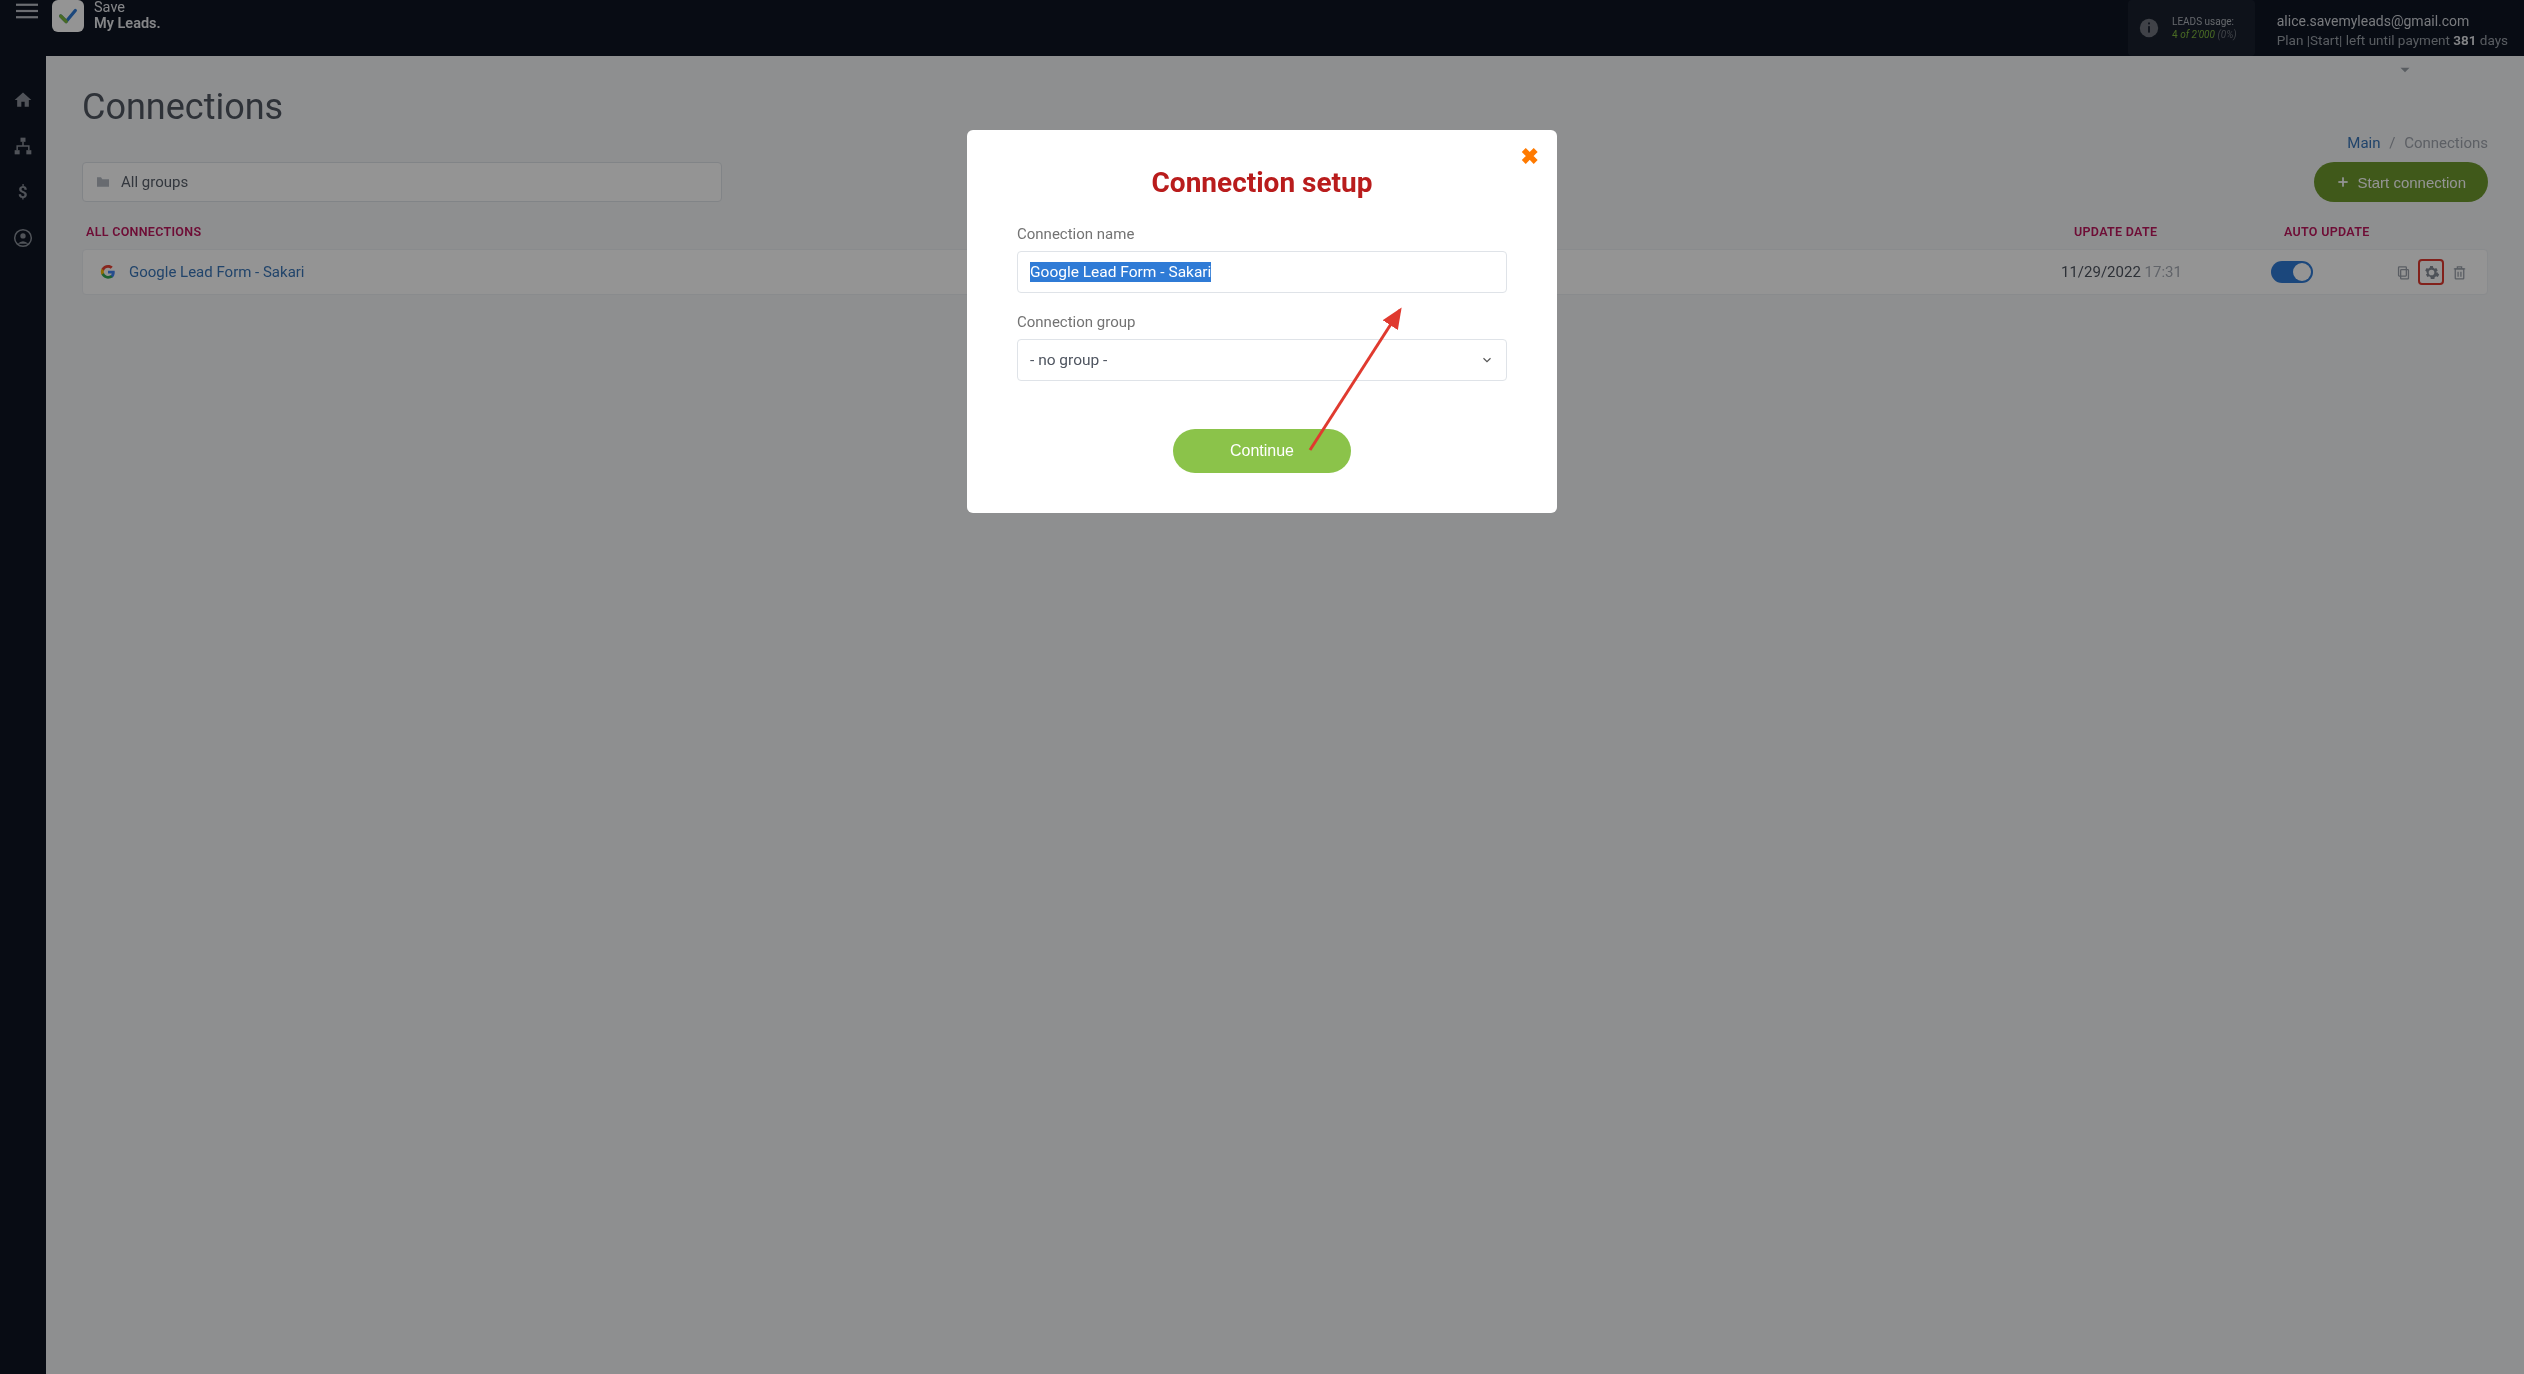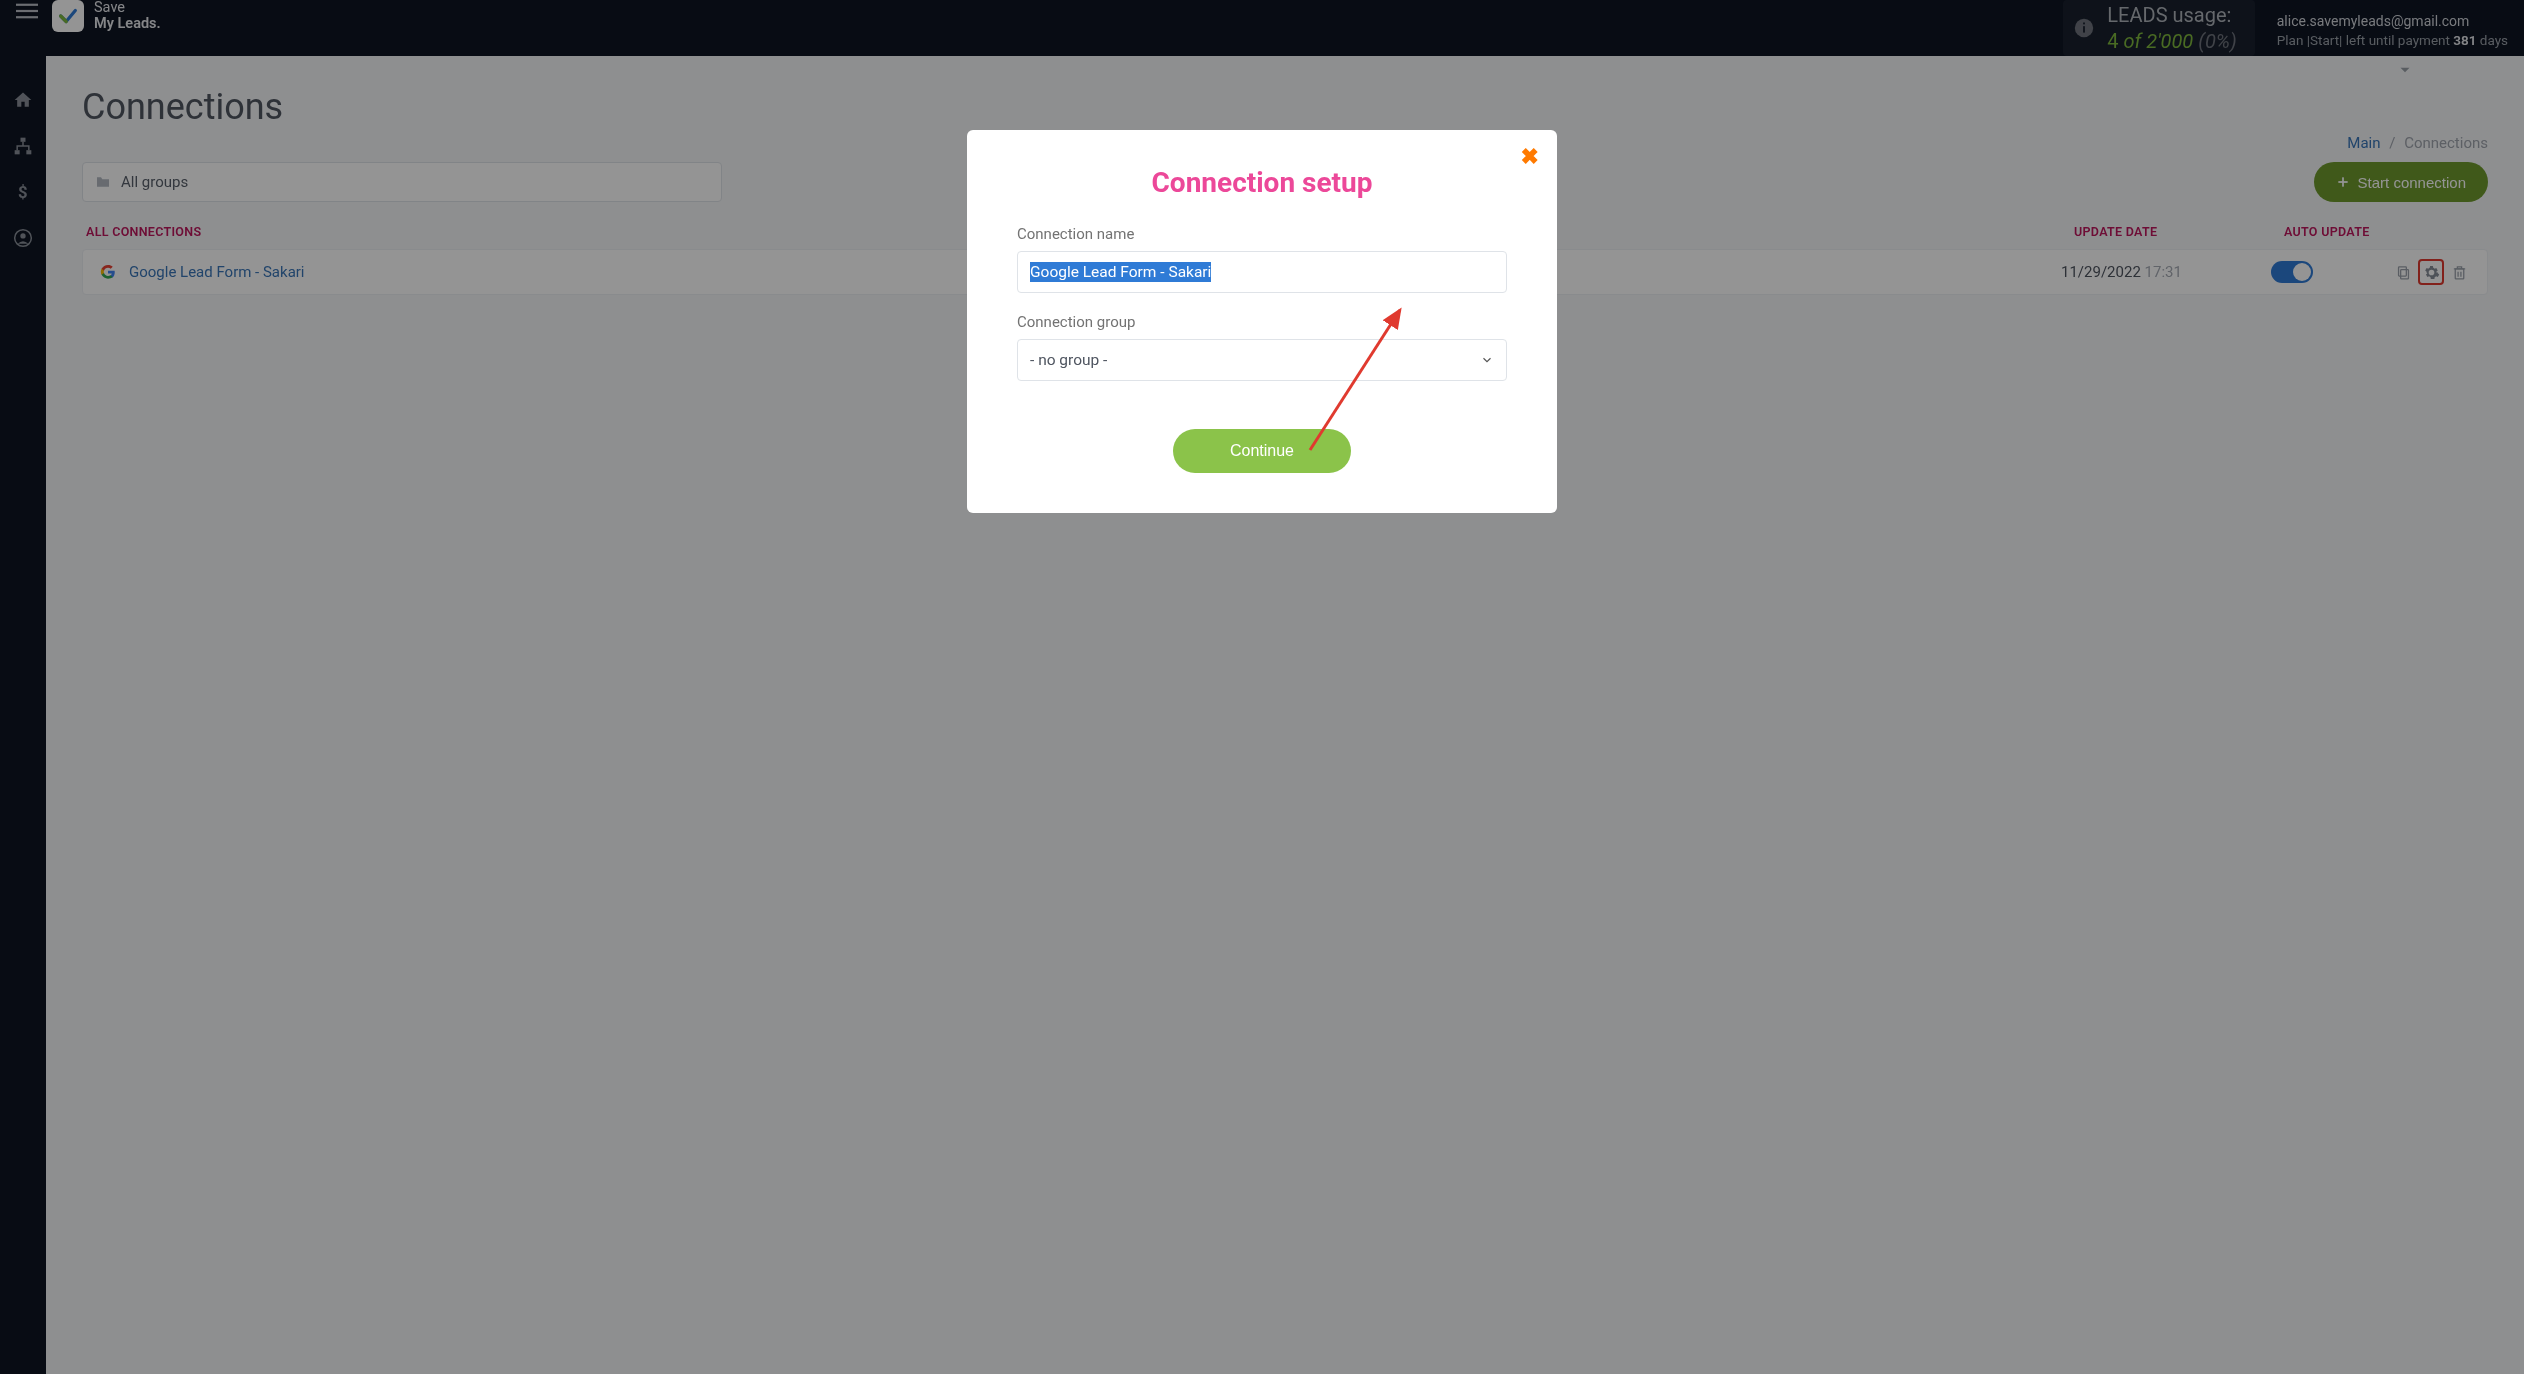--- a/index.html
+++ b/index.html
@@ -27,21 +27,21 @@
   display:flex; align-items:center; justify-content:center; margin-right:10px;
 }
 .brand { line-height: 1.1; font-size: 14.5px; color:#e5e7eb; font-weight:400;}
 .brand b { font-weight:600;}
 
 .usage-box {
   margin-left:auto;
   display:flex; align-items:center;
   background:#19202e; border-radius:4px;
   padding:6px 18px 6px 10px; gap:12px;
-  color:#aeb3ba; font-size:20px;
+  color:#aeb3ba; font-size:10px;
 }
 .usage-text { line-height:1.3;}
 .usage-line2 .green{ color:#7fb83d;}
 .usage-line2 .ital{ font-style:italic;}
 .usage-line2 .pct{ color:#6e737c; font-style:italic;}
 
 .account-box { display:flex; align-items:center; gap:12px; margin-left:22px; color:#cfd2d8; font-size:14px;flex-direction:column;}
 .account-info { line-height:1.35;}
 .account-plan{ color:#9aa0a8; font-size:13.5px;}
 .account-plan .days{ color:#e4e6ea; font-weight:600;}
@@ -120,21 +120,21 @@
   position:absolute; inset:0;
   background:rgba(0,0,0,.42); z-index:20;
 }
 .modal{
   position:absolute; z-index:30;
   top:130px; left:50%; transform:translateX(-50%);
   width:590px; background:#fff; border-radius:6px;
   padding:28px 50px 40px 50px;
 }
 .modal-close{ position:absolute; top:14px; right:18px; color:#ff7a00; font-size:22px; cursor:pointer; font-weight:700;}
-.modal-title{ text-align:center; color:#ec4899; font-size:28px; font-weight:700; margin:8px 0 26px 0;}
+.modal-title{ text-align:center; color:#b91c1c; font-size:28px; font-weight:700; margin:8px 0 26px 0;}
 .mlabel{ color:#737373; font-size:15px; margin-bottom:8px;}
 .minput{
   width:100%; height:42px; border:1px solid #dfe3e8; border-radius:4px;
   padding:0 12px; font-size:15.5px; margin-bottom:20px; color:#333;
 }
 .minput .sel-text{
   background:#2f7bd6; color:#fff; padding:1px 0;
 }
 .fake-input{ display:flex; align-items:center;}
 .mselect{

